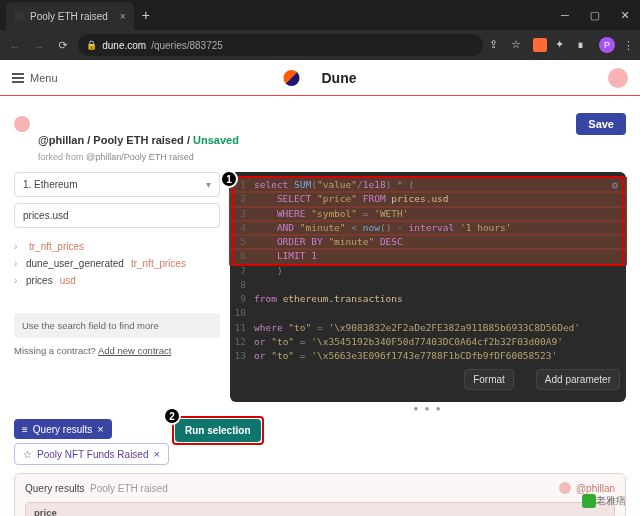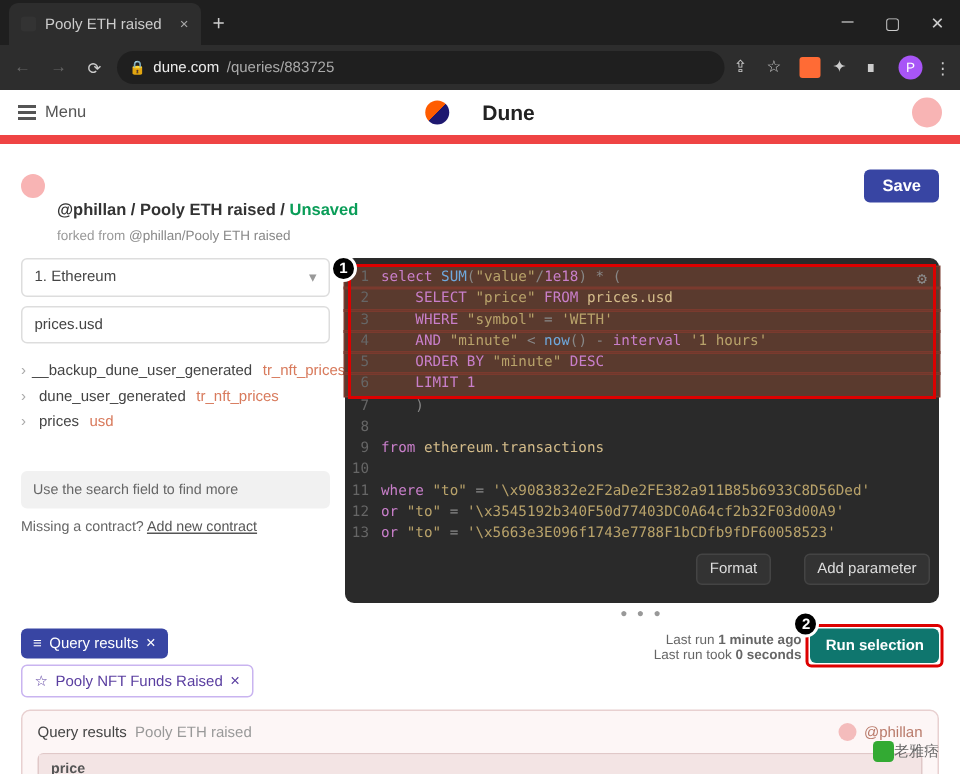--- a/index.html
+++ b/index.html
@@ -24,21 +24,21 @@
   .ext.star::before { content: "☆"; color: #ccc; }
   .ext.share::before { content: "⇪"; color: #ccc; }
   .ext.orange { background: #ff6b35; border-radius: 2px; }
   .ext.puzzle::before { content: "✦"; color: #ccc; }
   .ext.menu::before { content: "∎"; color: #ccc; }
   .avatar-p { width: 16px; height: 16px; background: #a855f7; border-radius: 50%; color: #fff; font-size: 9px; display: flex; align-items: center; justify-content: center; }
   .kebab { color: #ccc; }
   
   .page { background: #fff; height: 456px; overflow: hidden; }
   
-  .topbar { height: 36px; border-bottom: 6px solid #ef4444; display: flex; align-items: center; padding: 0 12px; }
+  .topbar { height: 36px; border-bottom: 1px solid #ef4444; display: flex; align-items: center; padding: 0 12px; }
   .menubtn { display: flex; align-items: center; gap: 6px; color: #555; font-size: 11px; }
   .hamb { display: inline-block; width: 12px; height: 10px; background: linear-gradient(#555 0 2px, transparent 2px 4px, #555 4px 6px, transparent 6px 8px, #555 8px 10px); }
   .brand { position: absolute; left: 50%; transform: translateX(-50%); display: flex; align-items: center; gap: 22px; font-size: 14px; font-weight: 600; color: #222; }
   .brand-dot { width: 16px; height: 16px; border-radius: 50%; background: linear-gradient(135deg, #ff5c00 50%, #1e1870 50%); }
   .user-circ { width: 20px; height: 20px; border-radius: 50%; background: #f8b4b4; margin-left: auto; }
   
   .subhead { display: flex; align-items: center; padding: 6px 14px; gap: 8px; }
   .ownerdot { width: 16px; height: 16px; border-radius: 50%; background: #f8b4b4; }
   .breadc { font-size: 11px; color: #333; font-weight: 600; margin-top: 32px; }
   .breadc .unsaved { color: #0a9d58; }
@@ -170,21 +170,20 @@
   </div>
 
   <div class="workarea">
     <div class="leftcol">
       <div class="selbox">
         <span>1. Ethereum</span>
       </div>
       <input class="searchbox" value="prices.usd" style="">
       <div class="tree" id="tree">
           <div class="tree-row">
-            <span class="schema">__backup_dune_user_generated</span> 
             <span class="tbl">tr_nft_prices</span>
           </div>
           <div class="tree-row">
             <span class="schema">dune_user_generated</span> 
             <span class="tbl">tr_nft_prices</span>
           </div>
           <div class="tree-row">
             <span class="schema">prices</span> 
             <span class="tbl">usd</span>
           </div>
@@ -275,24 +274,20 @@
         </span>
       </div>
       <div style="display:flex;gap:6px">
         <span class="tabchip outline">
           <span>☆</span>
           <span>Pooly NFT Funds Raised</span>
           <span class="x">×</span>
         </span>
       </div>
     </div>
-    <div class="runinfo">
-      <div><span>Last run </span><b>1 minute ago</b></div>
-      <div><span>Last run took </span><b>0 seconds</b></div>
-    </div>
     <div class="runbtn-wrap">
       <div class="circ c2" style="top:-12px;left:-12px">2</div>
       <button class="runbtn">Run selection</button>
       <div class="redbox2"></div>
     </div>
   </div>
 
   <div class="resultcard">
     <div class="resulthead">
       <span>

